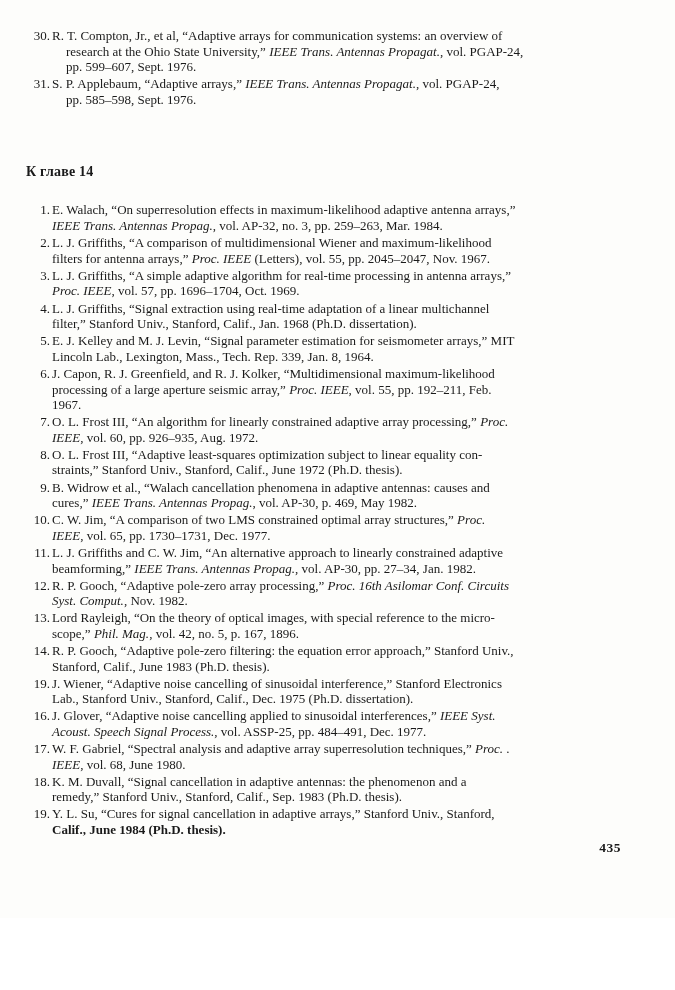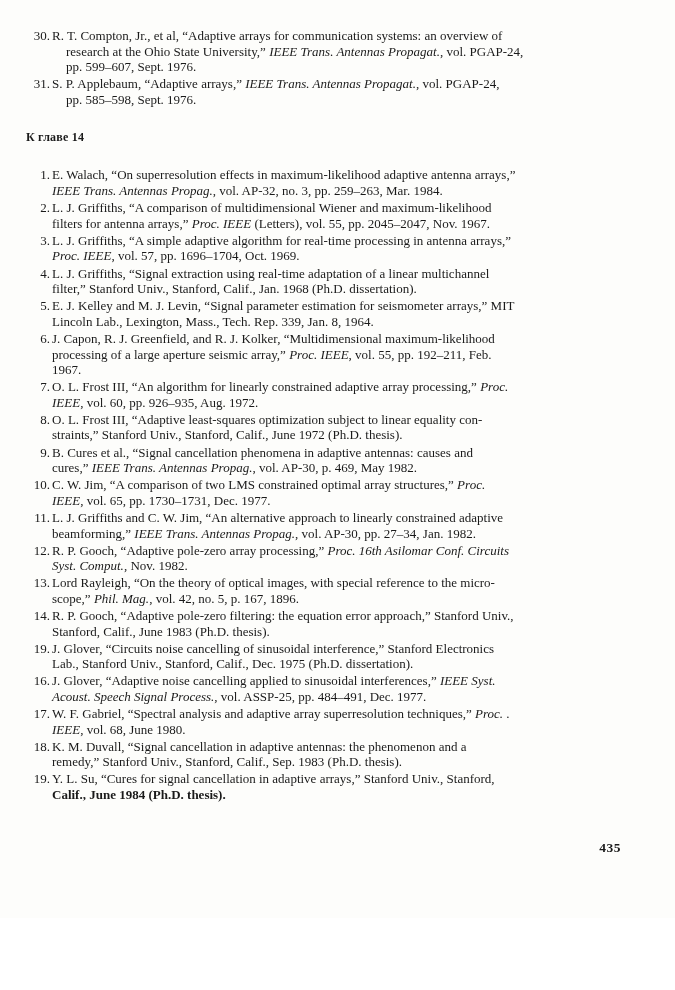--- a/index.html
+++ b/index.html
@@ -43,23 +43,23 @@
   }
   .ref .body {
     flex: 1 1 auto;
     text-align: justify;
   }
   .ref .body .cont {
     display: block;
     text-indent: 14px;
   }
   .section-head {
-    font-size: 12px;
+    font-size: 14px;
     font-weight: bold;
-    margin-top: 23px;
+    margin-top: 57px;
     margin-bottom: 22px;
     letter-spacing: 0.2px;
   }
   i, .it {
   }
   .page-number {
     position: absolute;
     right: 54px;
     bottom: 62px;
     font-size: 13.5px;
@@ -154,21 +154,21 @@
       <span class="num num-w2">8.</span>
       <span class="body">
         <span>O. L. Frost III, “Adaptive least-squares optimization subject to linear equality con-</span>
         <span class="cont" style="text-indent:0">straints,” Stanford Univ., Stanford, Calif., June 1972 (Ph.D. thesis).</span>
       </span>
     </div>
 
     <div class="ref">
       <span class="num num-w2">9.</span>
       <span class="body">
-        <span>B. Cures et al., “Signal cancellation phenomena in adaptive antennas: causes and</span>
+        <span>B. Widrow et al., “Walach cancellation phenomena in adaptive antennas: causes and</span>
         <span class="cont" style="text-indent:0">cures,” <i>IEEE Trans. Antennas Propag.</i>, vol. AP-30, p. 469, May 1982.</span>
       </span>
     </div>
 
     <div class="ref">
       <span class="num num-w2">10.</span>
       <span class="body">
         <span>C. W. Jim, “A comparison of two LMS constrained optimal array structures,” <i>Proc.</i></span>
         <span class="cont" style="text-indent:0"><i>IEEE</i>, vol. 65, pp. 1730–1731, Dec. 1977.</span>
       </span>
@@ -202,21 +202,21 @@
       <span class="num num-w2">14.</span>
       <span class="body">
         <span>R. P. Gooch, “Adaptive pole-zero filtering: the equation error approach,” Stanford Univ.,</span>
         <span class="cont" style="text-indent:0">Stanford, Calif., June 1983 (Ph.D. thesis).</span>
       </span>
     </div>
 
     <div class="ref">
       <span class="num num-w2">19.</span>
       <span class="body">
-        <span>J. Glover, “Circuits noise cancelling of sinusoidal interference,” Stanford Electronics</span>
+        <span>J. Wiener, “Adaptive noise cancelling of sinusoidal interference,” Stanford Electronics</span>
         <span class="cont" style="text-indent:0">Lab., Stanford Univ., Stanford, Calif., Dec. 1975 (Ph.D. dissertation).</span>
       </span>
     </div>
 
     <div class="ref">
       <span class="num num-w2">16.</span>
       <span class="body">
         <span>J. Glover, “Adaptive noise cancelling applied to sinusoidal interferences,” <i>IEEE Syst.</i></span>
         <span class="cont" style="text-indent:0"><i>Acoust. Speech Signal Process.</i>, vol. ASSP-25, pp. 484–491, Dec. 1977.</span>
       </span>

